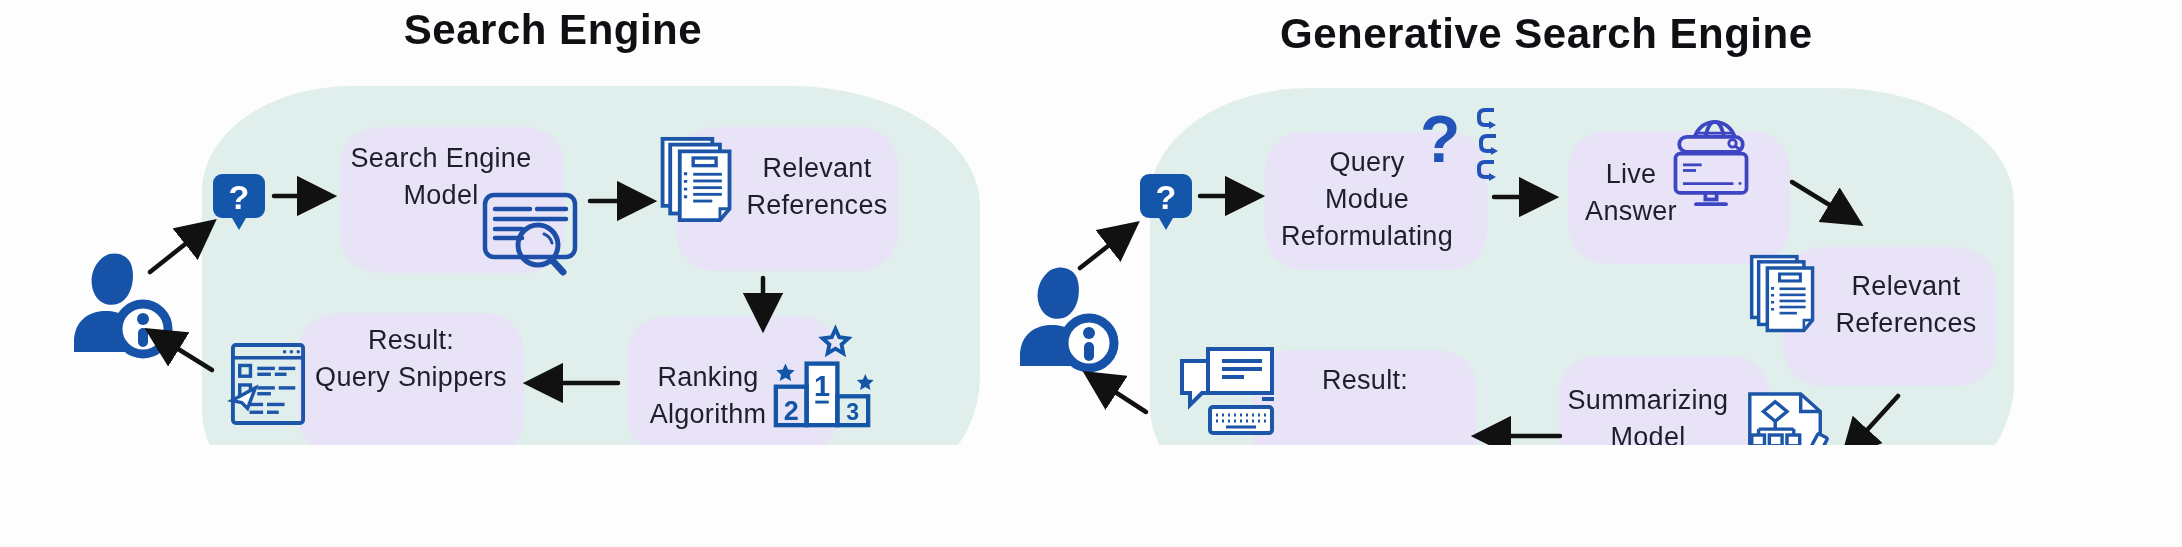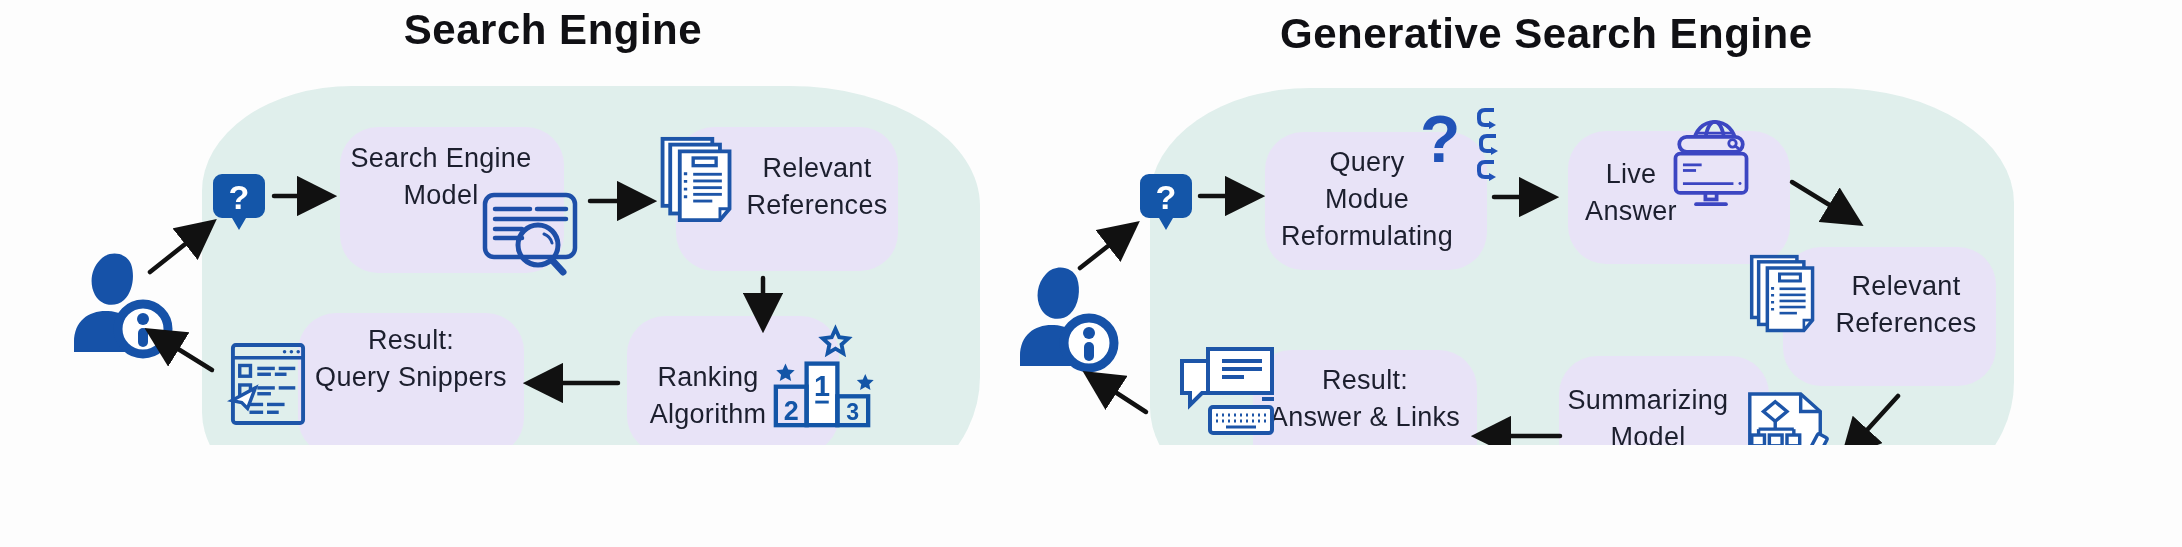--- a/index.html
+++ b/index.html
@@ -275,21 +275,20 @@
       <g transform="rotate(28 70 66)">
         <rect x="65" y="44" width="11" height="34" rx="2" fill="#ffffff"></rect>
         <path d="M65 78 L70.5 90 L76 78 Z" fill="#ffffff"></path>
       </g>
     </svg>
   </div>
 
   <div class="node" style="left:1253px;top:350px;width:224px;height:154px;"></div>
   <div class="nodetext" style="left:1261px;top:362px;width:208px;">
     <div>Result:</div>
-    <div>Answer &amp; Links</div>
   </div>
   <div class="icon" style="left:1178px;top:344px;width:100px;height:94px;">
     <svg viewBox="0 0 100 92" width="100" height="94" fill="none" stroke="#1d55a8" stroke-width="4">
       <path d="M4 16 H52 V48 H24 L12 60 V48 H4 Z" fill="#ffffff"></path>
       <rect x="30" y="4" width="64" height="44" fill="#ffffff"></rect>
       <line x1="44" y1="16" x2="84" y2="16"></line>
       <line x1="44" y1="24" x2="84" y2="24"></line>
       <line x1="44" y1="32" x2="66" y2="32"></line>
       <line x1="84" y1="54" x2="96" y2="54"></line>
       <rect x="32" y="62" width="62" height="26" rx="3" fill="#ffffff"></rect>

